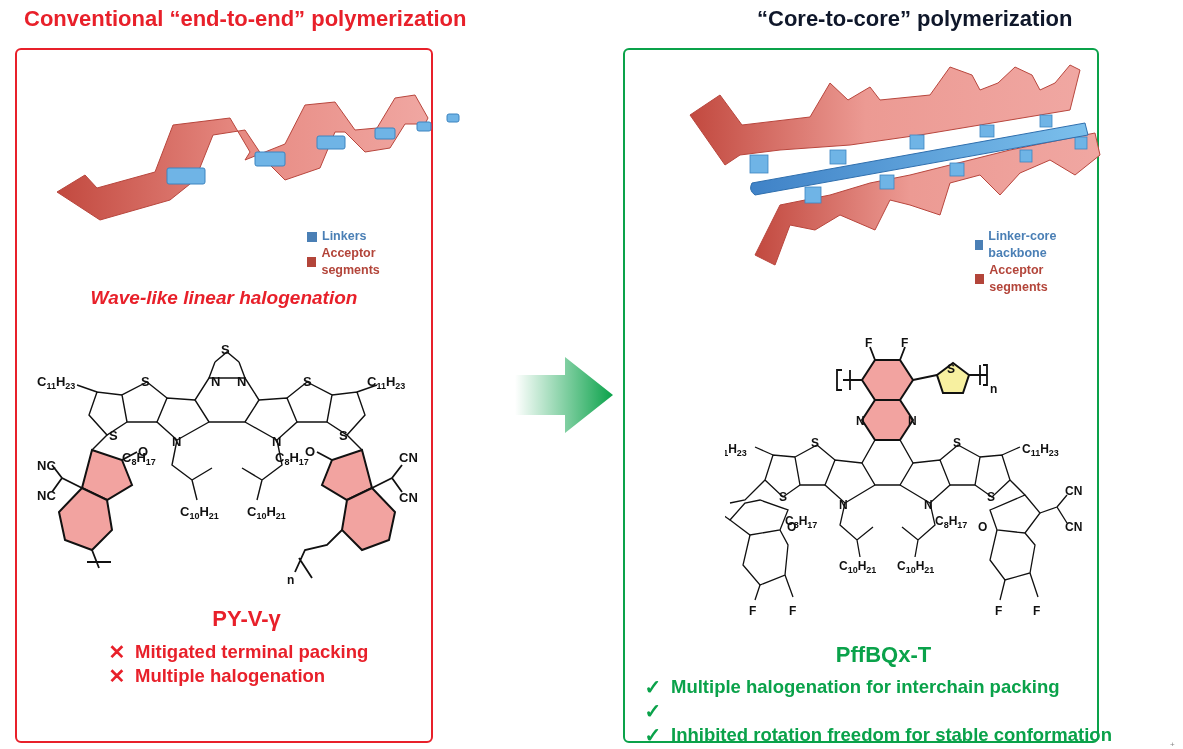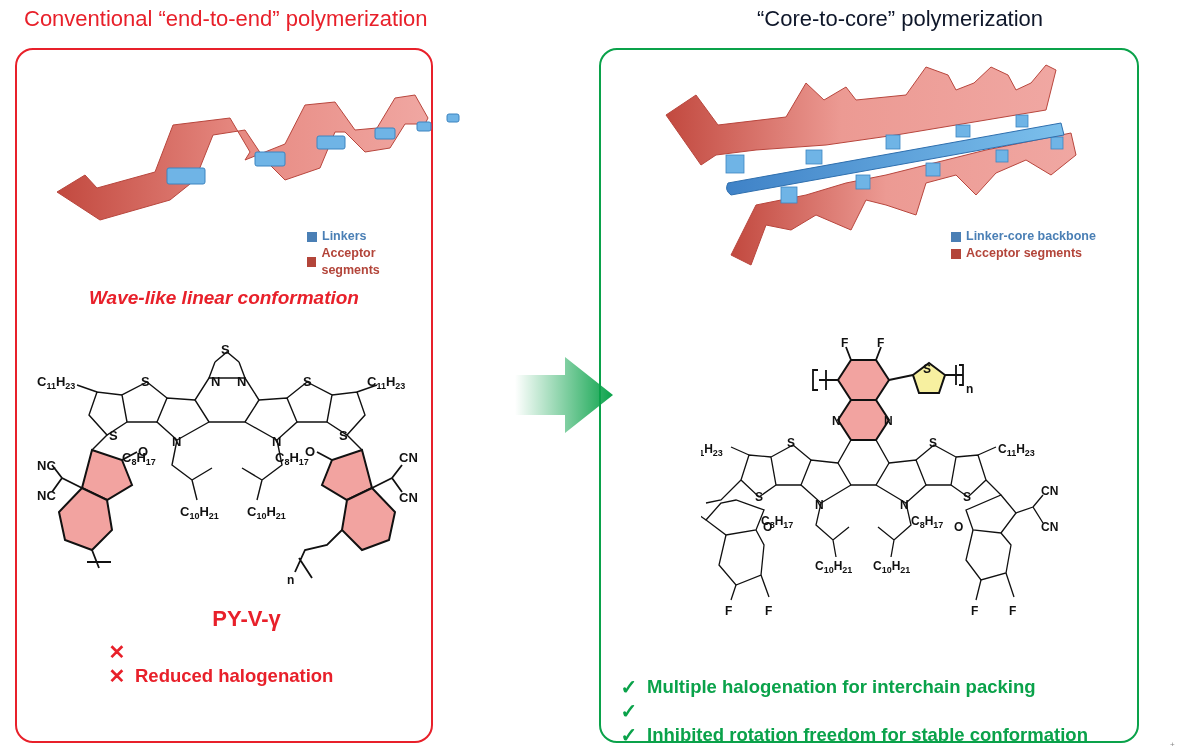--- a/index.html
+++ b/index.html
@@ -1,27 +1,27 @@
 <!DOCTYPE html>
 <html><head>
 <meta charset="utf-8">
 <style>
   * { margin: 0; padding: 0; box-sizing: border-box; }
   html, body { width: 1183px; height: 749px; background: #ffffff; overflow: hidden; }
   body { position: relative; font-family: "Liberation Sans", sans-serif; }
   .title {
-    position: absolute; top: 6px; font-weight: normal; font-size: 22px;
+    position: absolute; top: 6px; font-weight: bold; font-size: 22px;
   }
   .title.red { left: 24px; color: #e8202a; }
   .title.green { left: 757px; color: #0f172a; }
   .panel {
-    position: absolute; top: 48px; height: 695px; border-radius: 18px; border: 2.5px solid;
+    position: absolute; top: 48px; height: 695px; border-radius: 6px; border: 2.5px solid;
   }
   .panel.left { left: 15px; width: 418px; border-color: #e8202a; }
-  .panel.right { left: 599px; width: 540px; border-color: #0aa24a; }
+  .panel.right { left: 623px; width: 476px; border-color: #0aa24a; }
   .illus { position: absolute; }
   .legend { position: absolute; font-weight: bold; font-size: 12.5px; line-height: 17px; }
   .legend .row { display: flex; align-items: center; gap: 5px; }
   .legend .sw { width: 10px; height: 10px; display: inline-block; }
   .config {
     position: absolute; font-weight: bold; font-style: italic; font-size: 19px; text-align: center; width: 100%;
   }
   .config.red { color: #e8202a; }
   .config.green { color: #0aa24a; }
   .mol { position: absolute; }
@@ -66,21 +66,21 @@
   <div class="legend" style="left:290px;top:178px">
     <div class="row">
       <span class="sw" style="background:#4a7fb5"></span>
       <span style="color:#4a7fb5">Linkers</span>
     </div>
     <div class="row">
       <span class="sw" style="background:#b3453a"></span>
       <span style="color:#b3453a">Acceptor segments</span>
     </div>
   </div>
-  <div class="config red" style="top:237px">Wave-like linear conformation</div>
+  <div class="config red" style="top:237px">Wave-like linear halogenation</div>
 
   <svg class="mol" style="left:20px;top:290px" width="390" height="250" viewBox="0 0 390 250">
     <g stroke="#111" stroke-width="1.4" fill="none">
 
       <path d="M178,22 L190,12 L202,22"></path>
       <path d="M172,38 L178,22 M202,22 L208,38"></path>
 
       <path d="M172,38 L208,38 L222,60 L208,82 L172,82 L158,60 Z"></path>
 
       <path d="M158,60 L130,58 L120,82 L140,100 L172,82"></path>
@@ -128,24 +128,25 @@
     <text x="0" y="160" font-size="13">NC</text>
     <text x="362" y="122" font-size="13">CN</text>
     <text x="362" y="162" font-size="13">CN</text>
     <text x="250" y="244" font-size="12">n</text>
   </svg>
 
   <div class="name red" style="top:556px">PY-V-γ</div>
   <div class="points red" style="left:90px;top:590px">
     <div class="pt">
       <span class="mk">✕</span>
+      <span>Mitigated terminal packing</span>
     </div>
     <div class="pt">
       <span class="mk">✕</span>
-      <span>Reduced halogenation</span>
+      <span>Multiple halogenation</span>
     </div>
   </div>
 </div>
 
 <svg class="arrow" width="100" height="80" viewBox="0 0 100 80">
   <defs>
     <linearGradient id="arrG" x1="0" y1="0" x2="1" y2="0">
       <stop offset="0" stop-color="#0aa24a" stop-opacity="0"></stop>
       <stop offset="0.45" stop-color="#0aa24a" stop-opacity="0.45"></stop>
       <stop offset="1" stop-color="#0aa24a" stop-opacity="1"></stop>
@@ -265,20 +266,21 @@
     <text x="-28" y="180" font-size="12">NC</text>
     <text x="-28" y="205" font-size="12">NC</text>
     <text x="340" y="160" font-size="12">CN</text>
     <text x="340" y="196" font-size="12">CN</text>
     <text x="24" y="280" font-size="12">F</text>
     <text x="64" y="280" font-size="12">F</text>
     <text x="270" y="280" font-size="12">F</text>
     <text x="308" y="280" font-size="12">F</text>
   </svg>
 
+  <div class="name green" style="top:592px">PffBQx-T</div>
   <div class="points green" style="left:18px;top:625px">
     <div class="pt">
       <span class="mk">✓</span>
       <span>Multiple halogenation for interchain packing</span>
     </div>
     <div class="pt">
       <span class="mk">✓</span>
     </div>
     <div class="pt">
       <span class="mk">✓</span>

